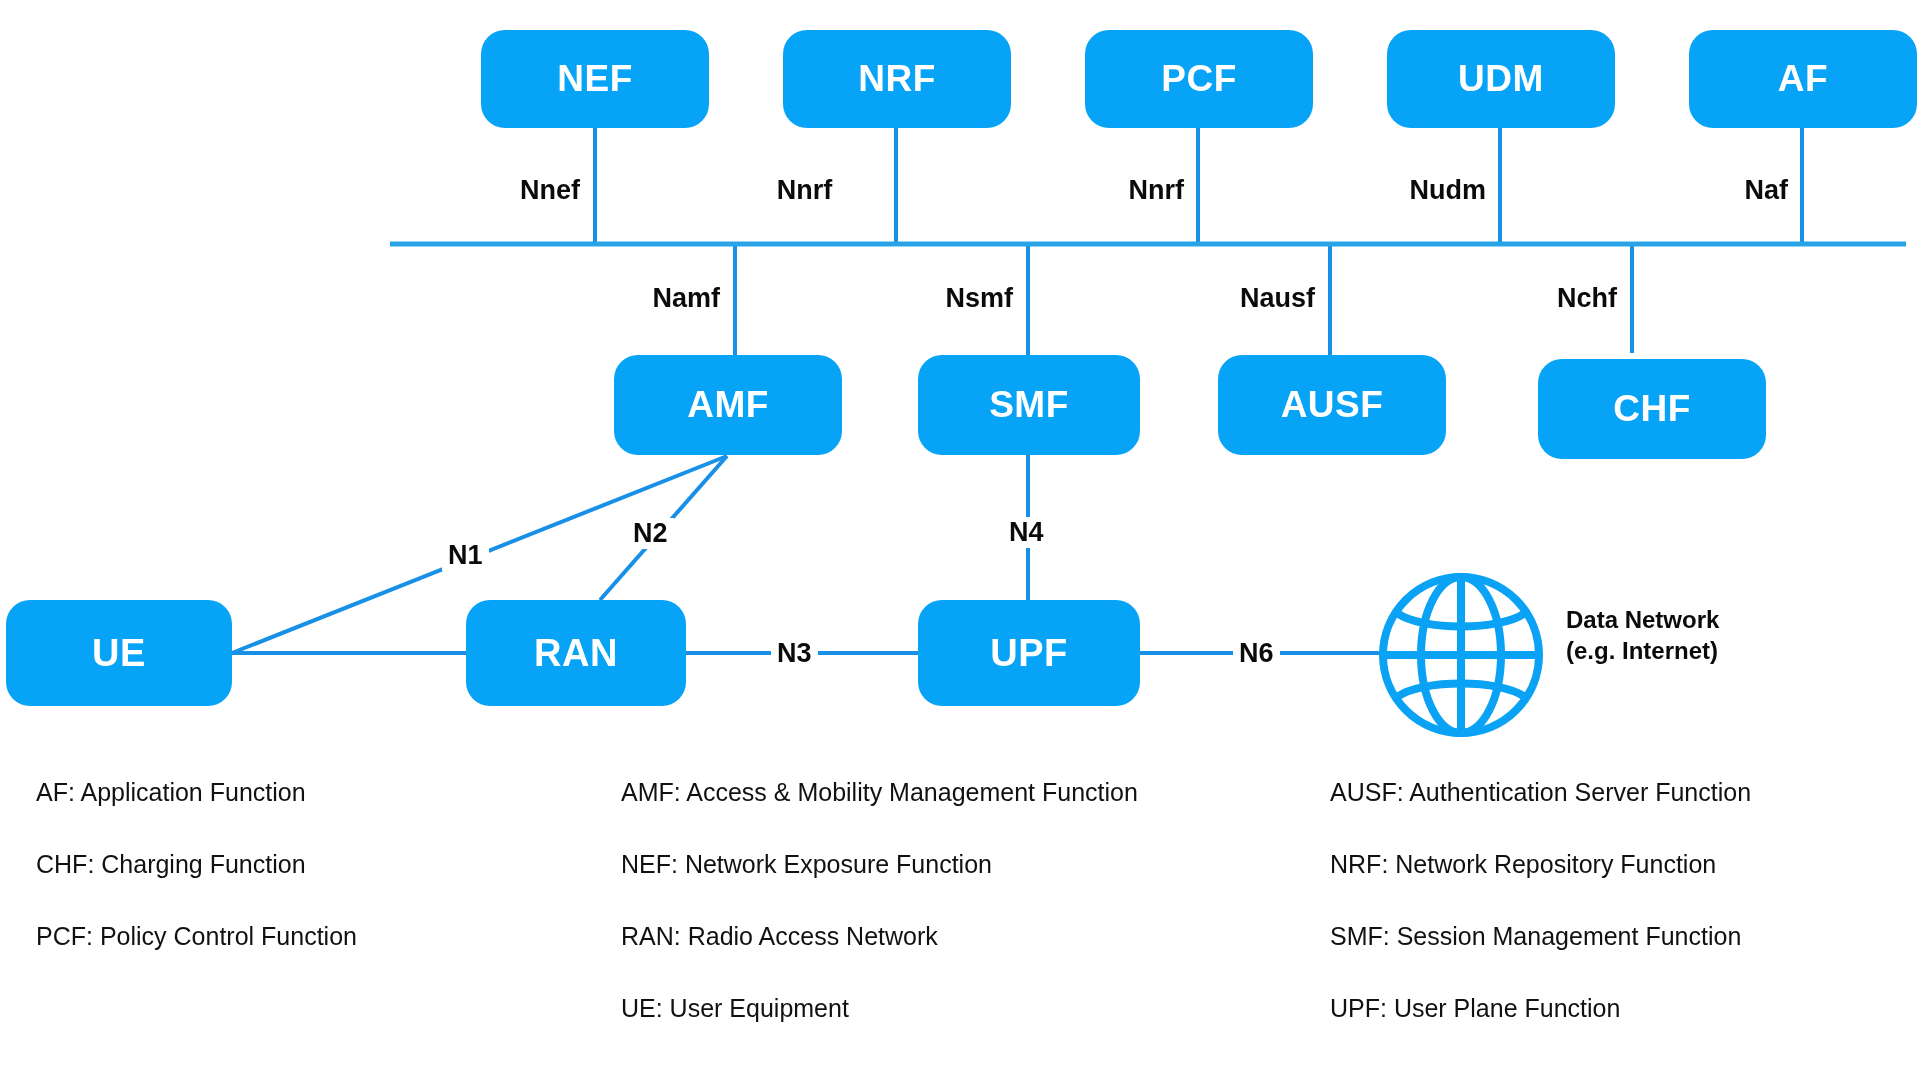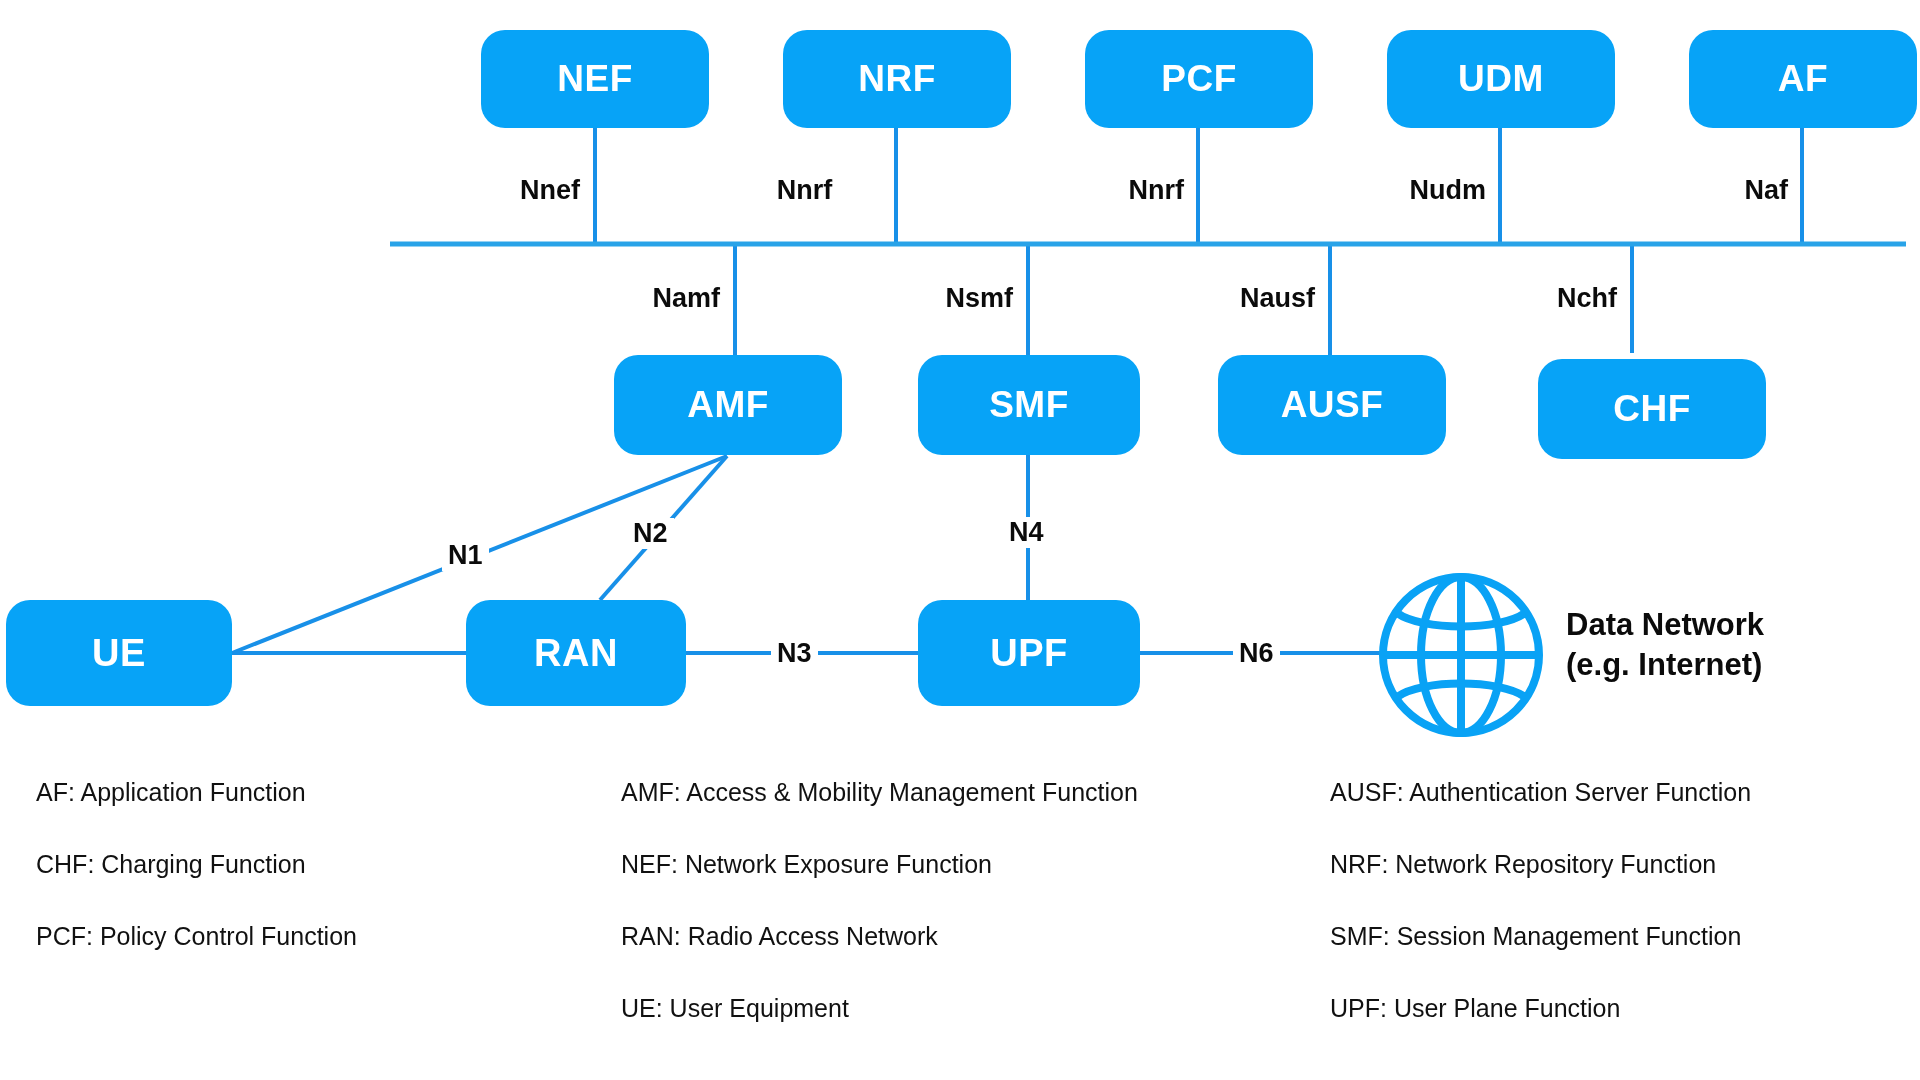--- a/index.html
+++ b/index.html
@@ -77,21 +77,21 @@
     height: 180px;
     z-index: 4;
   }
   #dn-text {
     position: absolute;
     left: 1566px;
     top: 605px;
     width: 340px;
     color: #0b0b0b;
     font-weight: bold;
-    font-size: 31px;
+    font-size: 24px;
     line-height: 1.28;
     z-index: 5;
   }
 
   
   #legend {
     position: absolute;
     left: 0;
     top: 780px;
     width: 1920px;

